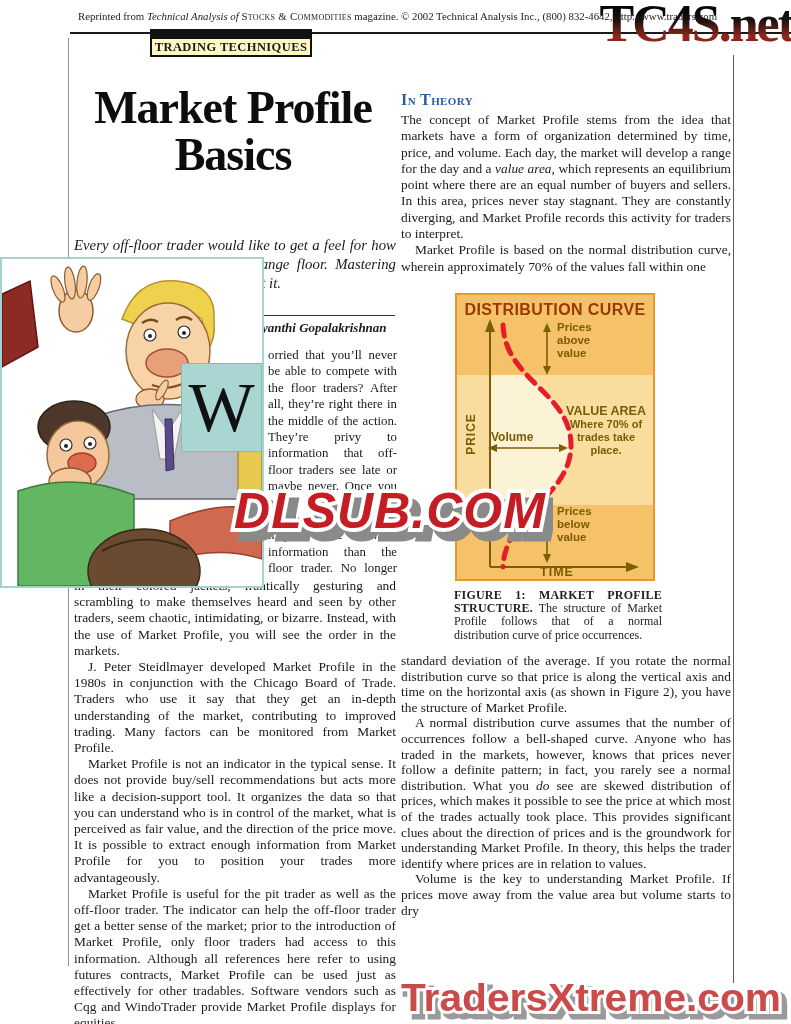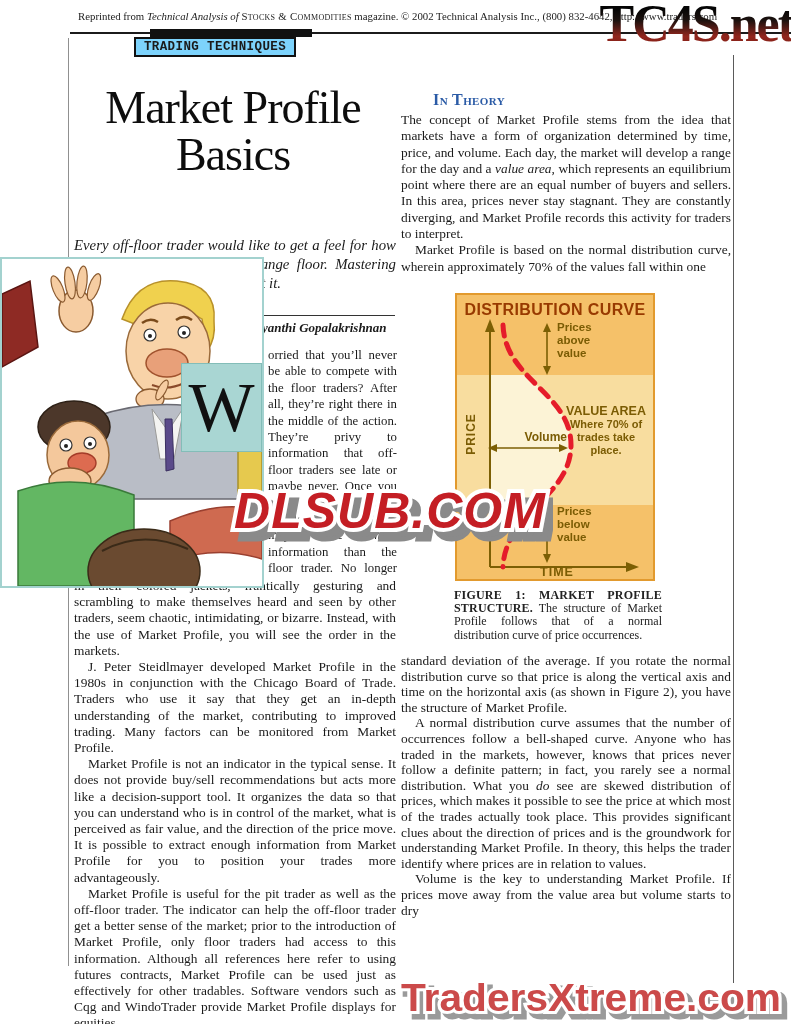--- a/index.html
+++ b/index.html
@@ -6,65 +6,65 @@
   body{width:791px;height:1024px;position:relative;background:#ffffff;overflow:hidden;
        font-family:"Liberation Serif", serif;color:#1a1a1a;}
   .abs{position:absolute;}
 
   
   .reprint{left:78px;top:10px;width:600px;font-size:10.8px;color:#222;white-space:nowrap;}
   .reprint .it{font-style:italic;}
   .reprint .sc{font-variant:small-caps;letter-spacing:.3px;}
   .top-rule{left:70px;top:32px;width:721px;height:2px;background:#1b1b1b;}
   .tt-bar{left:150px;top:29px;width:162px;height:8px;background:#111;}
-  .tt-box{left:134px;top:37px;width:162px;height:20px;border:2px solid #111;background:#7dd3fc;
-          display:flex;align-items:center;justify-content:center;box-sizing:border-box;font-family:Liberation Mono, monospace;}
+  .tt-box{left:150px;top:37px;width:162px;height:20px;border:2px solid #111;background:#fef9c3;
+          display:flex;align-items:center;justify-content:center;box-sizing:border-box;}
   .tt-box span{font-weight:bold;font-size:12.5px;letter-spacing:.4px;}
   .left-rule{left:68px;top:38px;width:1px;height:928px;background:#909090;}
   .right-rule{left:733px;top:55px;width:1px;height:928px;background:#5a5a5a;}
 
   
   .tc4s{right:-2px;top:-6px;font-family:"Liberation Serif",serif;font-weight:bold;font-size:52px;
         letter-spacing:-2px;background:linear-gradient(to bottom,#050505 25%,#1d120f 45%,#92261d 72%,#7c1d15 95%);
         -webkit-background-clip:text;background-clip:text;color:transparent;z-index:30;}
   .dlsub{left:228px;top:470px;z-index:40;font-style:italic;}
   .tradersx{left:396px;top:980px;z-index:40;}
 
   
-  .title{left:70px;top:84px;width:326px;text-align:center;font-weight:normal;
+  .title{left:70px;top:84px;width:326px;text-align:center;font-weight:bold;
          font-size:46px;line-height:47px;letter-spacing:-1px;color:#0d0d0d;}
   .standfirst{left:74px;top:236px;width:322px;font-style:italic;font-size:14.8px;line-height:19px;text-align:justify;}
   .byline-rule{left:225px;top:315px;width:170px;height:1px;background:#333;}
   .byline{left:225px;top:320px;width:170px;text-align:center;font-weight:bold;font-style:italic;font-size:13px;}
 
   .cartoon{left:0;top:257px;width:264px;height:331px;border:2px solid #a3d2cf;box-sizing:border-box;
            background:#fff;z-index:1;overflow:hidden;}
   .dropcap{left:181px;top:363px;width:81px;height:89px;background:#a9d6d3;border:1px solid #83bdb8;
            box-sizing:border-box;z-index:2;display:flex;align-items:center;justify-content:center;}
   .dropcap span{font-size:70px;line-height:80px;color:#111;}
   .lede{left:268px;top:347px;width:129px;height:232px;font-size:12.8px;line-height:16.4px;text-align:justify;overflow:hidden;}
   .leftbody{left:74px;top:578px;width:322px;font-size:13.4px;line-height:16.2px;text-align:justify;}
   .leftbody p,.rightbody p,.rightbody2 p{margin:0;}
   .indent{text-indent:14px;}
 
   
   .rc-head{left:401px;top:91px;width:330px;font-weight:bold;font-size:16px;color:#2b5ba6;
-           font-variant:small-caps;letter-spacing:.4px;margin-left:32px;}
+           font-variant:small-caps;letter-spacing:.4px;}
   .rightbody{left:401px;top:112px;width:330px;font-size:13.4px;line-height:16.3px;text-align:justify;}
   .rightbody2{left:401px;top:653px;width:330px;font-size:13.4px;line-height:15.6px;text-align:justify;}
 
   
   .figure{left:455px;top:293px;width:200px;height:288px;border:2px solid #e29a2e;box-sizing:border-box;z-index:3;
           background:linear-gradient(to bottom,#f5c169 0 80px,#f8dd9f 80px 210px,#f5c169 210px 100%);}
   .figure .lbl{position:absolute;font-family:"Liberation Sans",sans-serif;font-weight:bold;color:#7b5c04;}
   .fig-title{left:0;top:6px;width:196px;text-align:center;font-size:16px;color:#983a00 !important;letter-spacing:.4px;}
   .fig-above{left:100px;top:26px;width:62px;font-size:11.5px;line-height:13px;}
   .fig-va{left:104px;top:110px;width:90px;text-align:center;font-size:11px;line-height:13px;}
   .fig-va .va-t{font-size:12.5px;}
-  .fig-vol{left:34px;top:135px;width:76px;text-align:right;font-size:12px;}
+  .fig-vol{left:34px;top:135px;width:76px;text-align:left;font-size:12px;}
   .fig-price{left:-16px;top:132px;width:60px;text-align:center;font-size:12px;letter-spacing:1px;
              transform:rotate(-90deg);}
   .fig-below{left:100px;top:210px;width:62px;font-size:11.5px;line-height:13px;}
   .fig-time{left:58px;top:270px;width:84px;text-align:center;font-size:12.5px;letter-spacing:1px;}
   .fig-svg{position:absolute;left:0;top:0;}
 
   .caption{left:454px;top:589px;width:208px;font-family:Liberation Serif, serif;
            font-size:12px;line-height:13.2px;color:#222;text-align:justify;}
   .caption b{letter-spacing:.2px;}
   .emi{font-style:italic;}

